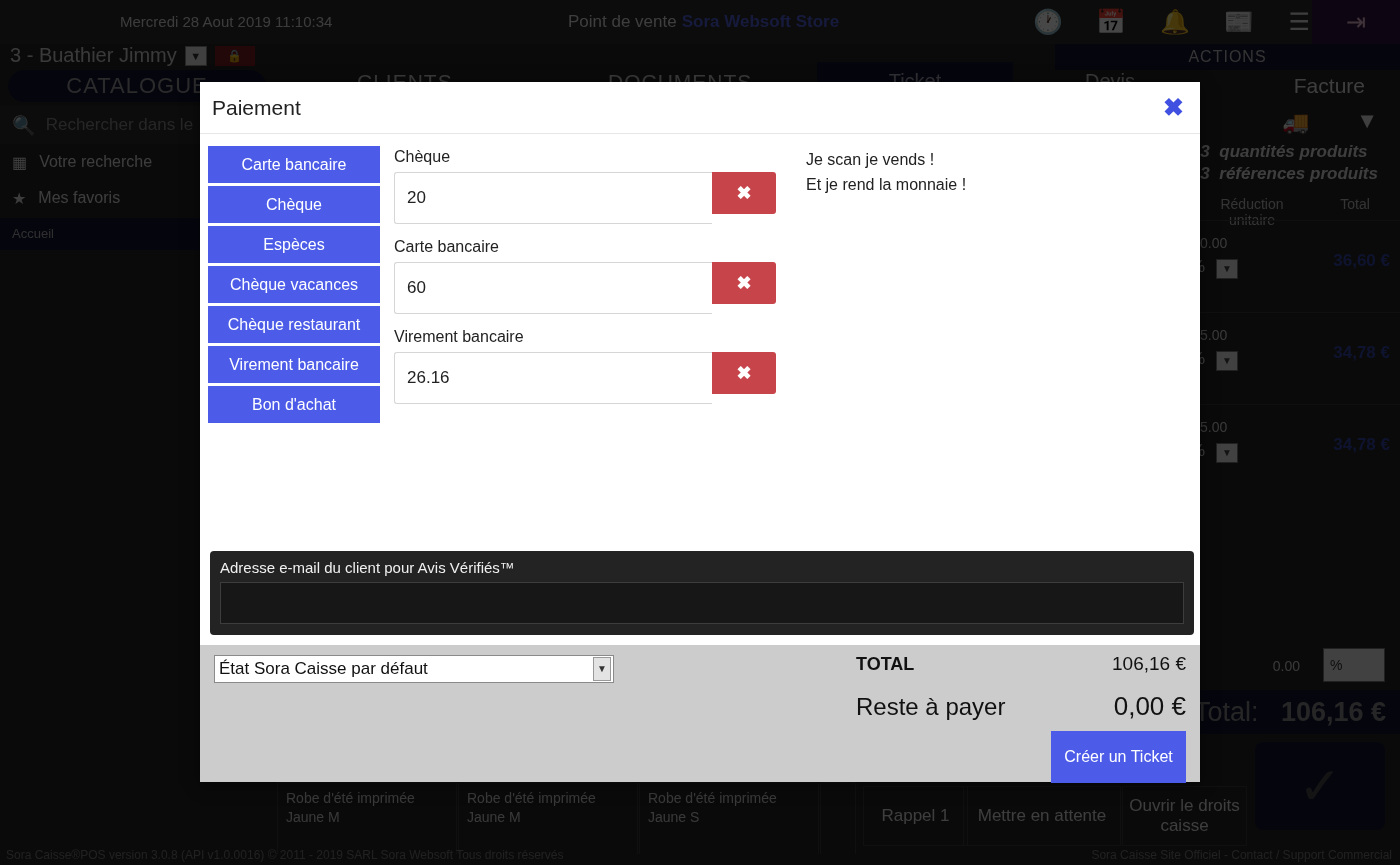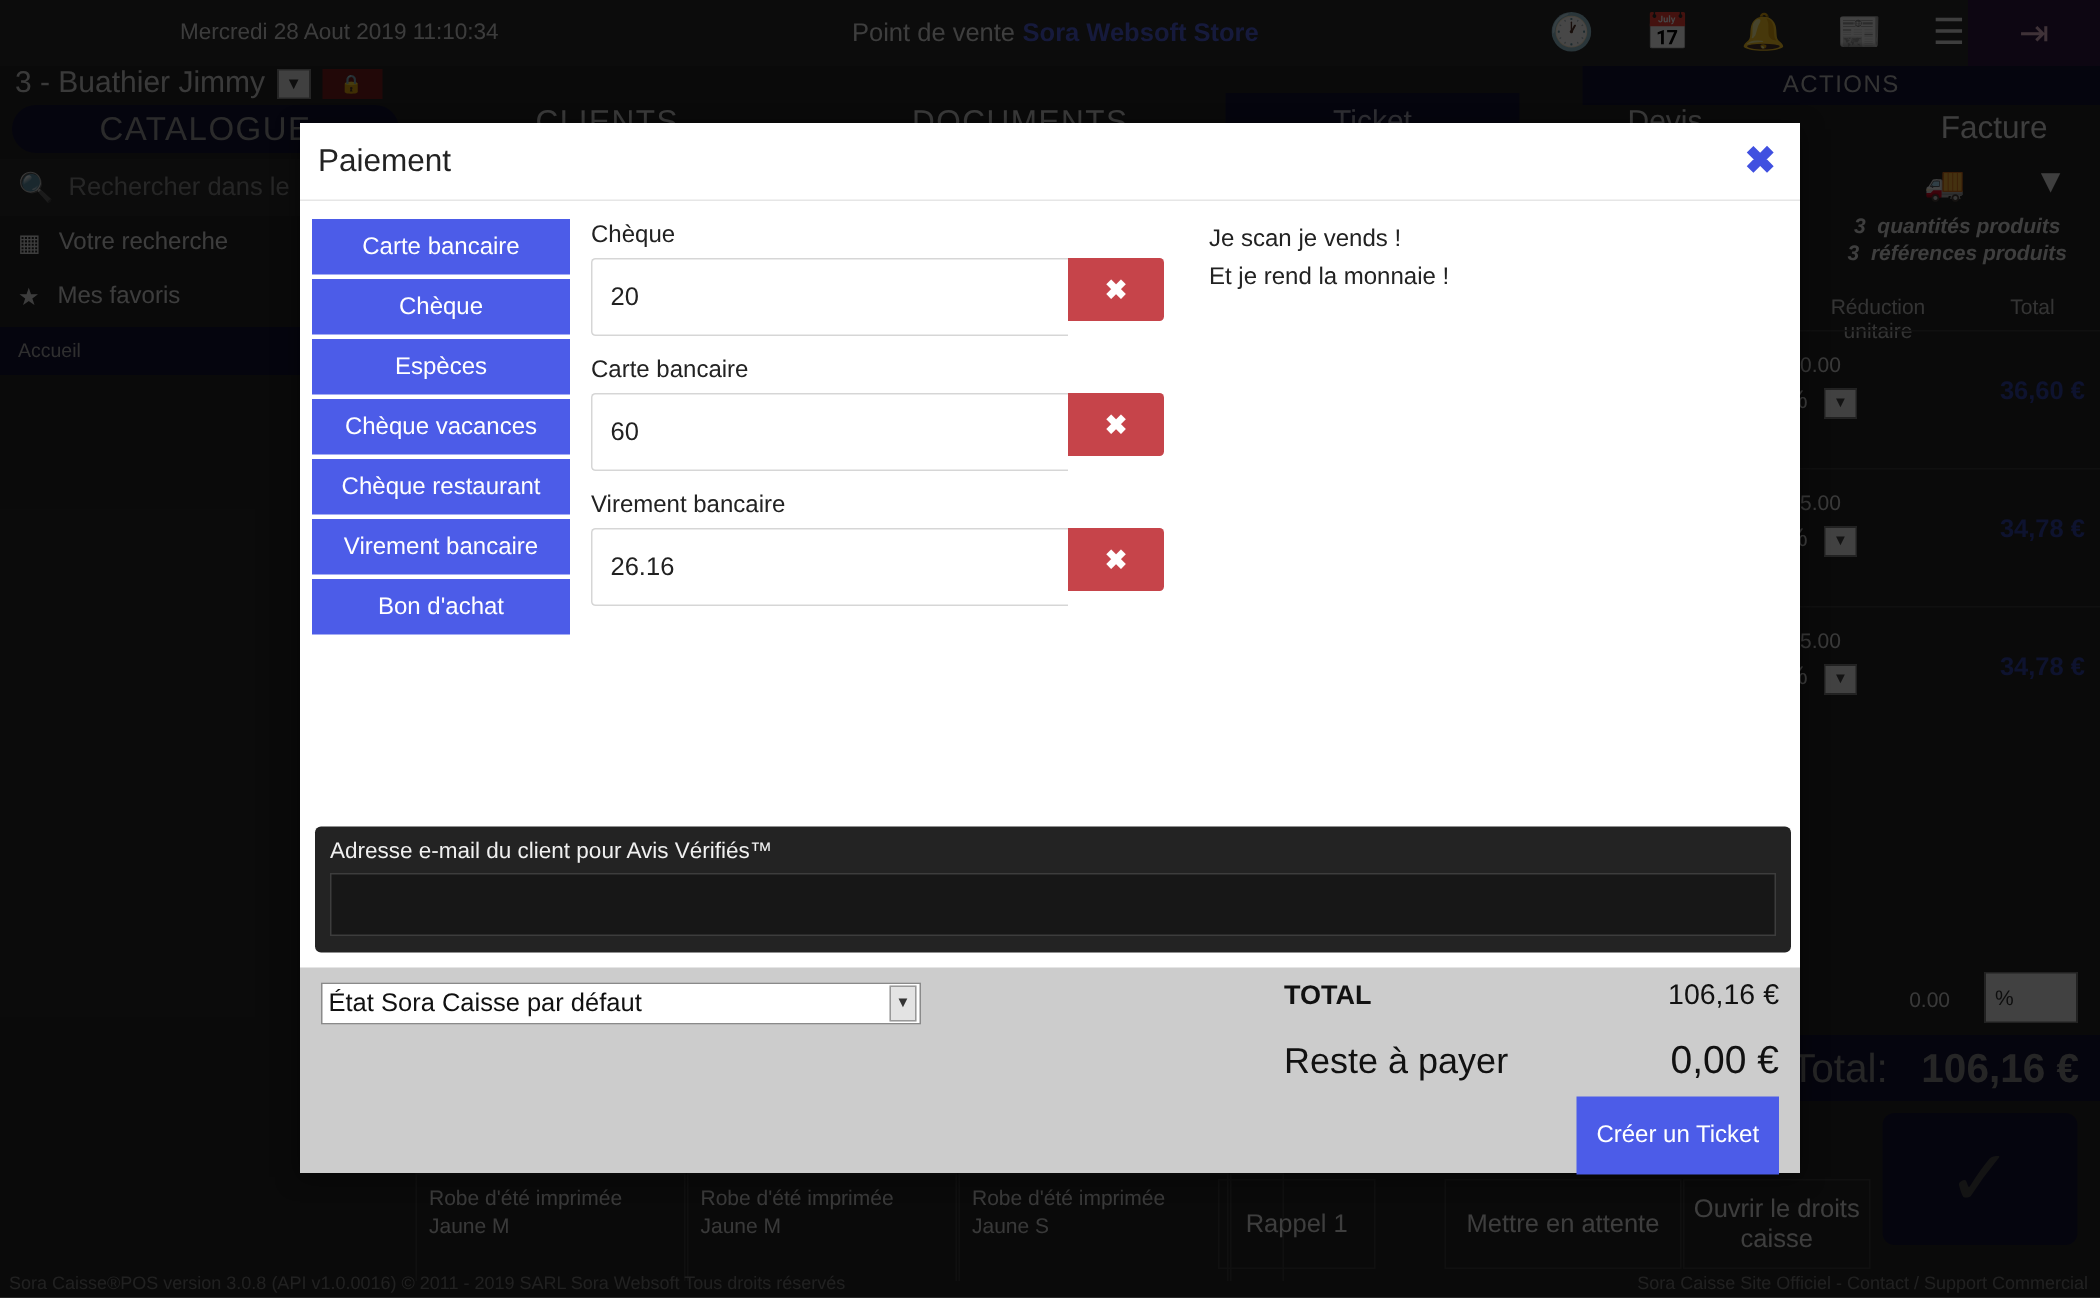--- a/index.html
+++ b/index.html
@@ -111,22 +111,22 @@
     background: #151434; color: #aaa;
     font-size: 13px; line-height: 32px; padding-left: 12px;
   }
   .bg-truck {
     position: absolute; right: 90px; top: 110px; font-size: 22px; color: #e0e0e0;
   }
   .bg-chev {
     position: absolute; right: 22px; top: 108px; font-size: 22px; color: #e0e0e0;
   }
   .bg-qty {
-    position: absolute; right: 22px; top: 142px; text-align: center;
-    font-size: 14px; color: #ddd; font-style: italic; font-weight: bold;
+    position: absolute; right: 22px; top: 142px; text-align: left;
+    font-size: 17px; color: #ddd; font-style: italic; font-weight: bold;
   }
   .bg-qty div { margin-bottom: 2px; }
   .bg-colhead {
     position: absolute; top: 196px; font-size: 14px; color: #bbb; text-align: center;
   }
   .bg-colhead.ch1 { right: 100px; width: 96px; }
   .bg-colhead.ch2 { right: 10px; width: 70px; }
   .bg-row {
     position: absolute; right: 0; width: 220px; height: 90px;
     border-top: 1px solid #3a3a3a;
@@ -167,21 +167,21 @@
   .bg-prodcell.p1 { left: 277px; width: 180px; }
   .bg-prodcell.p2 { left: 458px; width: 180px; }
   .bg-prodcell.p3 { left: 639px; width: 180px; }
   .bg-prodcell.p4 { left: 820px; width: 36px; }
   .bg-actbtn {
     position: absolute; top: 786px; height: 60px;
     border: 1px solid #3a3a3a;
     display: flex; align-items: center; justify-content: center; text-align: center;
     font-size: 17px; color: #ddd;
   }
-  .bg-actbtn.a1 { left: 812px; width: 105px; }
+  .bg-actbtn.a1 { left: 863px; width: 105px; }
   .bg-actbtn.a2 { left: 963px; width: 158px; }
   .bg-actbtn.a3 { left: 1122px; width: 125px; }
   .bg-footerleft {
     position: absolute; left: 6px; top: 848px;
     font-size: 12px; color: #777;
   }
   .bg-footerright {
     position: absolute; right: 8px; top: 848px;
     font-size: 12px; color: #777;
   }

